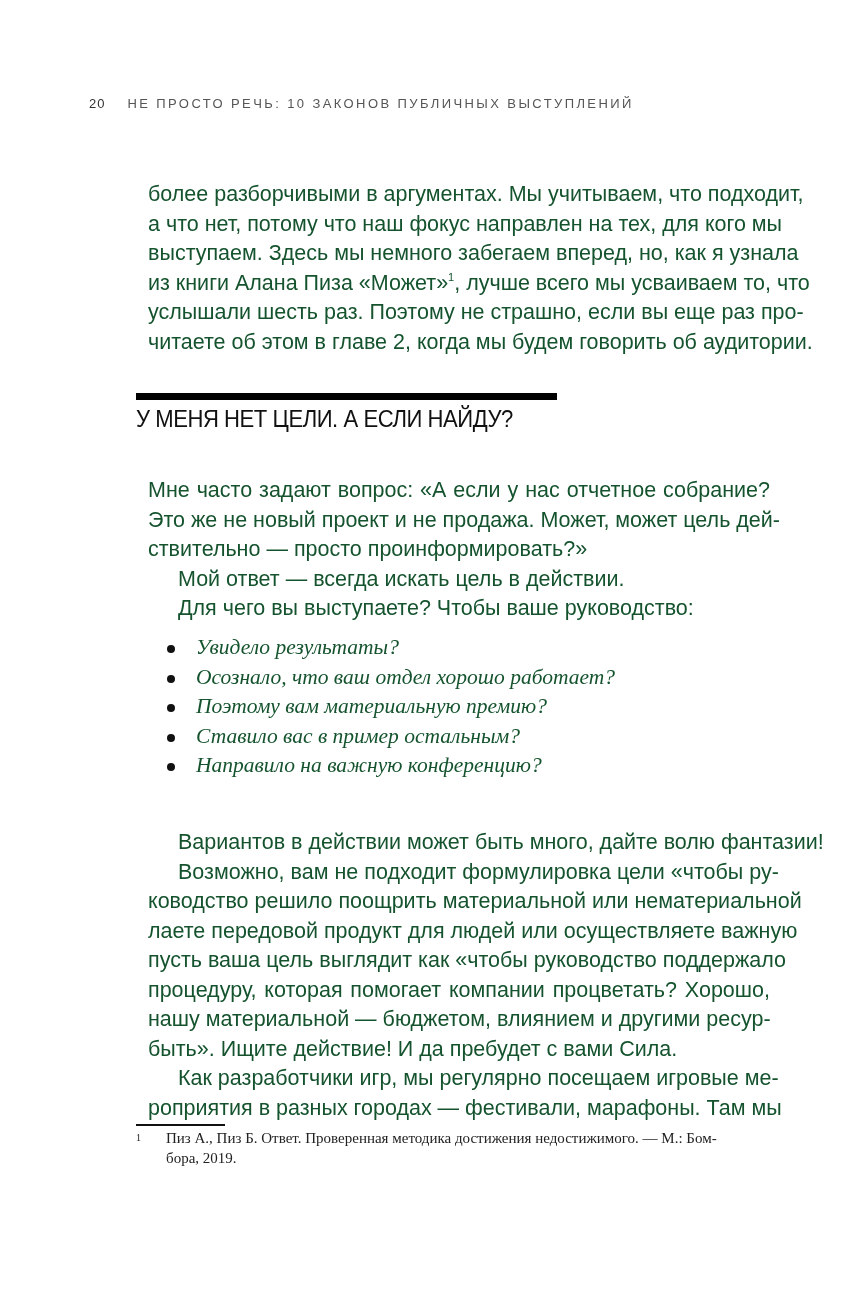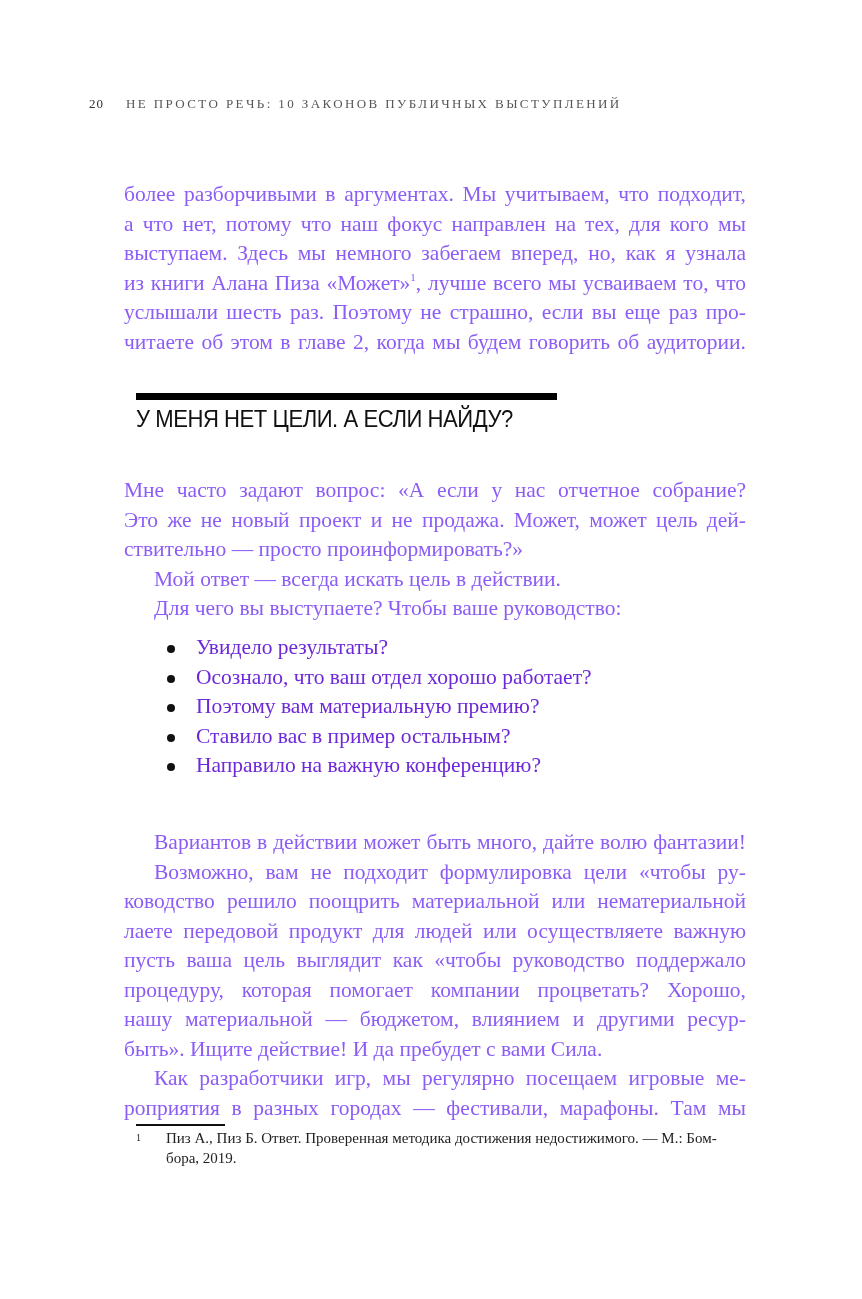--- a/index.html
+++ b/index.html
@@ -1,41 +1,41 @@
 <!DOCTYPE html>
 <html><head>
 <meta charset="utf-8">
 <style>
   html, body { margin: 0; padding: 0; background: #ffffff; }
   body { width: 862px; height: 1299px; position: relative; overflow: hidden; }
   .running-head {
     position: absolute; left: 89px; top: 96px;
-    font-family: Liberation Serif, serif; font-size: 13px; letter-spacing: 2.4px;
+    font-family: Liberation Sans, sans-serif; font-size: 13px; letter-spacing: 2.4px;
     color: #555; white-space: nowrap;
   }
   .running-head .pageno { color: #333; margin-right: 22px; letter-spacing: 1px; }
   .body-text {
-    position: absolute; left: 124px; width: 622px;
-    font-family: Liberation Serif, serif; font-size: 21.5px; line-height: 29.5px;
-    color: #8b5cf6; text-align: justify;
+    position: absolute; left: 148px; width: 622px;
+    font-family: Liberation Sans, sans-serif; font-size: 21.5px; line-height: 29.5px;
+    color: #14532d; text-align: justify;
   }
   .line { display: block; white-space: nowrap; text-align-last: justify; text-align: justify; }
   .line.last { text-align-last: left; }
   .indent { padding-left: 30px; }
   sup { font-size: 11px; vertical-align: 9px; line-height: 0; }
   .rule {
     position: absolute; left: 136px; top: 393px; width: 421px; height: 7px; background: #000;
   }
   .heading {
     position: absolute; left: 136px; top: 404px;
     font-family: "Liberation Sans", sans-serif; font-size: 24px; line-height: 30px;
     color: #111; letter-spacing: -0.5px; font-stretch: condensed; transform: scaleX(0.92); transform-origin: left;
   }
   ul.bullets { position: absolute; left: 136px; top: 633px; margin: 0; padding: 0; list-style: none;
-    font-family: "Liberation Serif", serif; font-size: 21.5px; line-height: 29.5px; color: #6d28d9; }
+    font-family: "Liberation Serif", serif; font-size: 21.5px; line-height: 29.5px; color: #14532d; font-style: italic; }
   ul.bullets li { position: relative; padding-left: 60px; white-space: nowrap; }
   ul.bullets li .dot { position: absolute; left: 31px; top: 12px; width: 8px; height: 8px; border-radius: 50%; background: #111; }
   .fn-rule { position: absolute; left: 136px; top: 1124px; width: 89px; height: 2px; background: #111; }
   .footnote {
     position: absolute; left: 136px; top: 1128px; width: 622px;
     font-family: "Liberation Serif", serif; font-size: 15px; line-height: 20px; color: #222;
   }
   .footnote .fn-mark { position: absolute; left: 0; top: 0; font-size: 10px; }
   .footnote .fn-text { display: block; padding-left: 30px; }
 </style>

